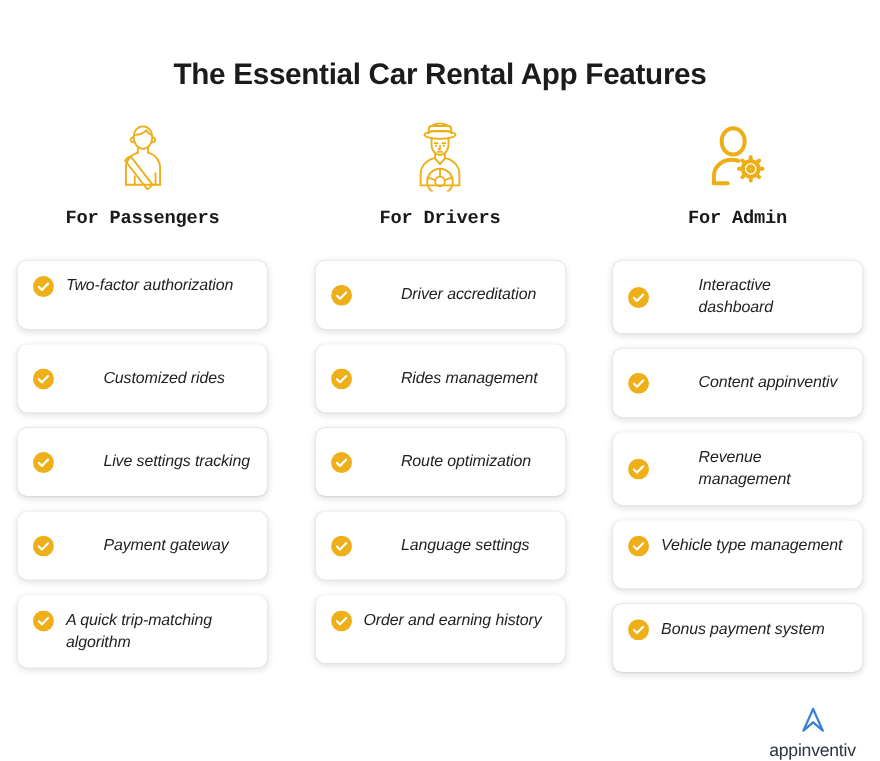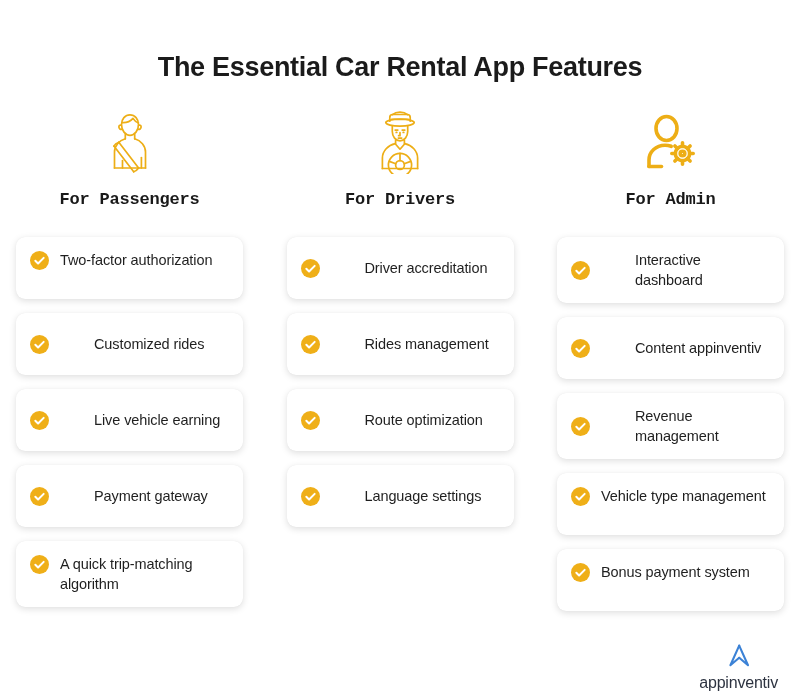--- a/index.html
+++ b/index.html
@@ -103,20 +103,21 @@
     margin-top: 1px;
   }
   .card.single .check {
     margin-top: 0;
   }
   .card-text {
     font-size: 14.5px;
     color: #1f1f1f;
     line-height: 20px;
     letter-spacing: -0.1px;
+    font-style: italic;
   }
 
   
   .footer {
     position: absolute;
     right: 22px;
     bottom: 18px;
     display: flex;
     align-items: center;
     gap: 3px;
@@ -190,21 +191,21 @@
           <span class="card-text">Customized rides</span>
         </div>
 
         <div class="card single">
           <span class="check">
             <svg width="19" height="19" viewBox="0 0 20 20">
                 <circle cx="10" cy="10" r="10" fill="#EFAF18"></circle>
                 <path d="M5.6 10.3l2.9 2.9 5.9-6.0" stroke="#fff" stroke-width="2.1" fill="none" stroke-linecap="round" stroke-linejoin="round"></path>
               </svg>
           </span>
-          <span class="card-text">Live vehicle earning</span>
+          <span class="card-text">Live settings tracking</span>
         </div>
 
         <div class="card single">
           <span class="check">
             <svg width="19" height="19" viewBox="0 0 20 20">
                 <circle cx="10" cy="10" r="10" fill="#EFAF18"></circle>
                 <path d="M5.6 10.3l2.9 2.9 5.9-6.0" stroke="#fff" stroke-width="2.1" fill="none" stroke-linecap="round" stroke-linejoin="round"></path>
               </svg>
           </span>
           <span class="card-text">Payment gateway</span>
@@ -293,20 +294,29 @@
         <div class="card single">
           <span class="check">
             <svg width="19" height="19" viewBox="0 0 20 20">
                 <circle cx="10" cy="10" r="10" fill="#EFAF18"></circle>
                 <path d="M5.6 10.3l2.9 2.9 5.9-6.0" stroke="#fff" stroke-width="2.1" fill="none" stroke-linecap="round" stroke-linejoin="round"></path>
               </svg>
           </span>
           <span class="card-text">Language settings</span>
         </div>
 
+        <div class="card">
+          <span class="check">
+            <svg width="19" height="19" viewBox="0 0 20 20">
+                <circle cx="10" cy="10" r="10" fill="#EFAF18"></circle>
+                <path d="M5.6 10.3l2.9 2.9 5.9-6.0" stroke="#fff" stroke-width="2.1" fill="none" stroke-linecap="round" stroke-linejoin="round"></path>
+              </svg>
+          </span>
+          <span class="card-text">Order and earning history</span>
+        </div>
 
       </div>
     </div>
 
     <div class="column">
       <div class="icon-wrap">
         <svg width="60" height="66" viewBox="0 0 60 66" fill="none" stroke="#EDAE16" stroke-width="3.6" stroke-linecap="round" stroke-linejoin="round">
 
           <ellipse cx="25.5" cy="20.5" rx="10.5" ry="12"></ellipse>
 

